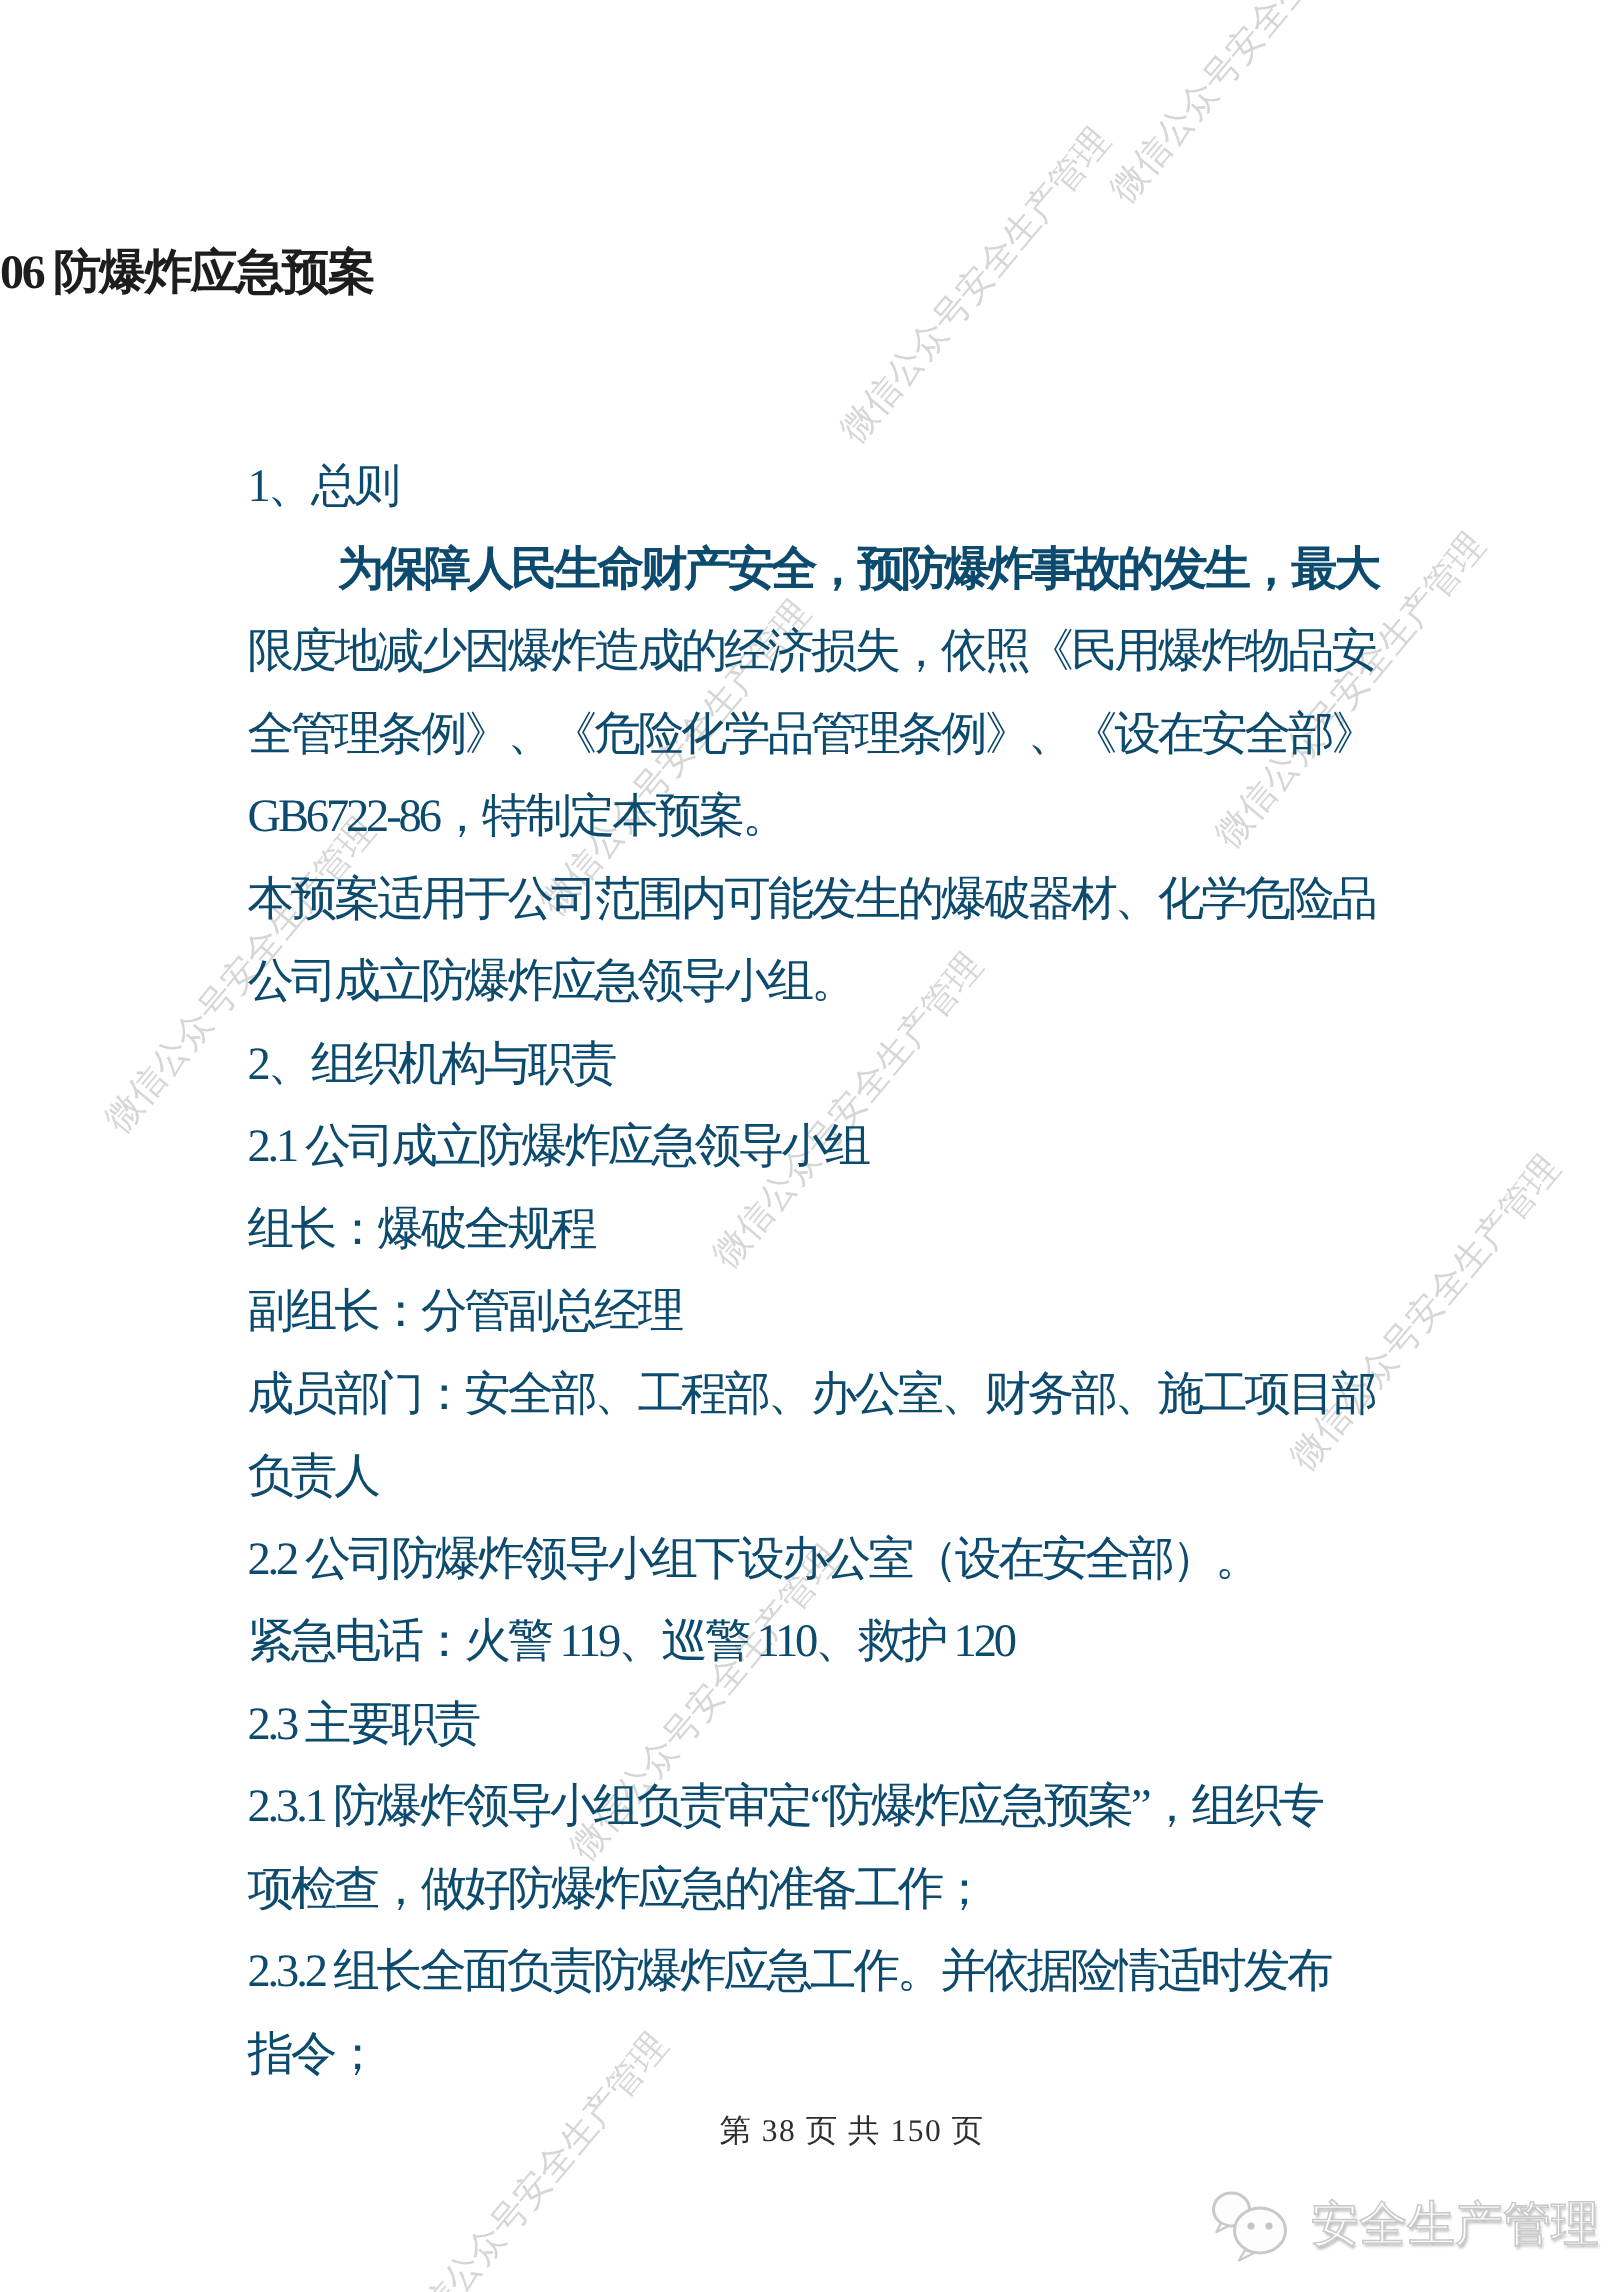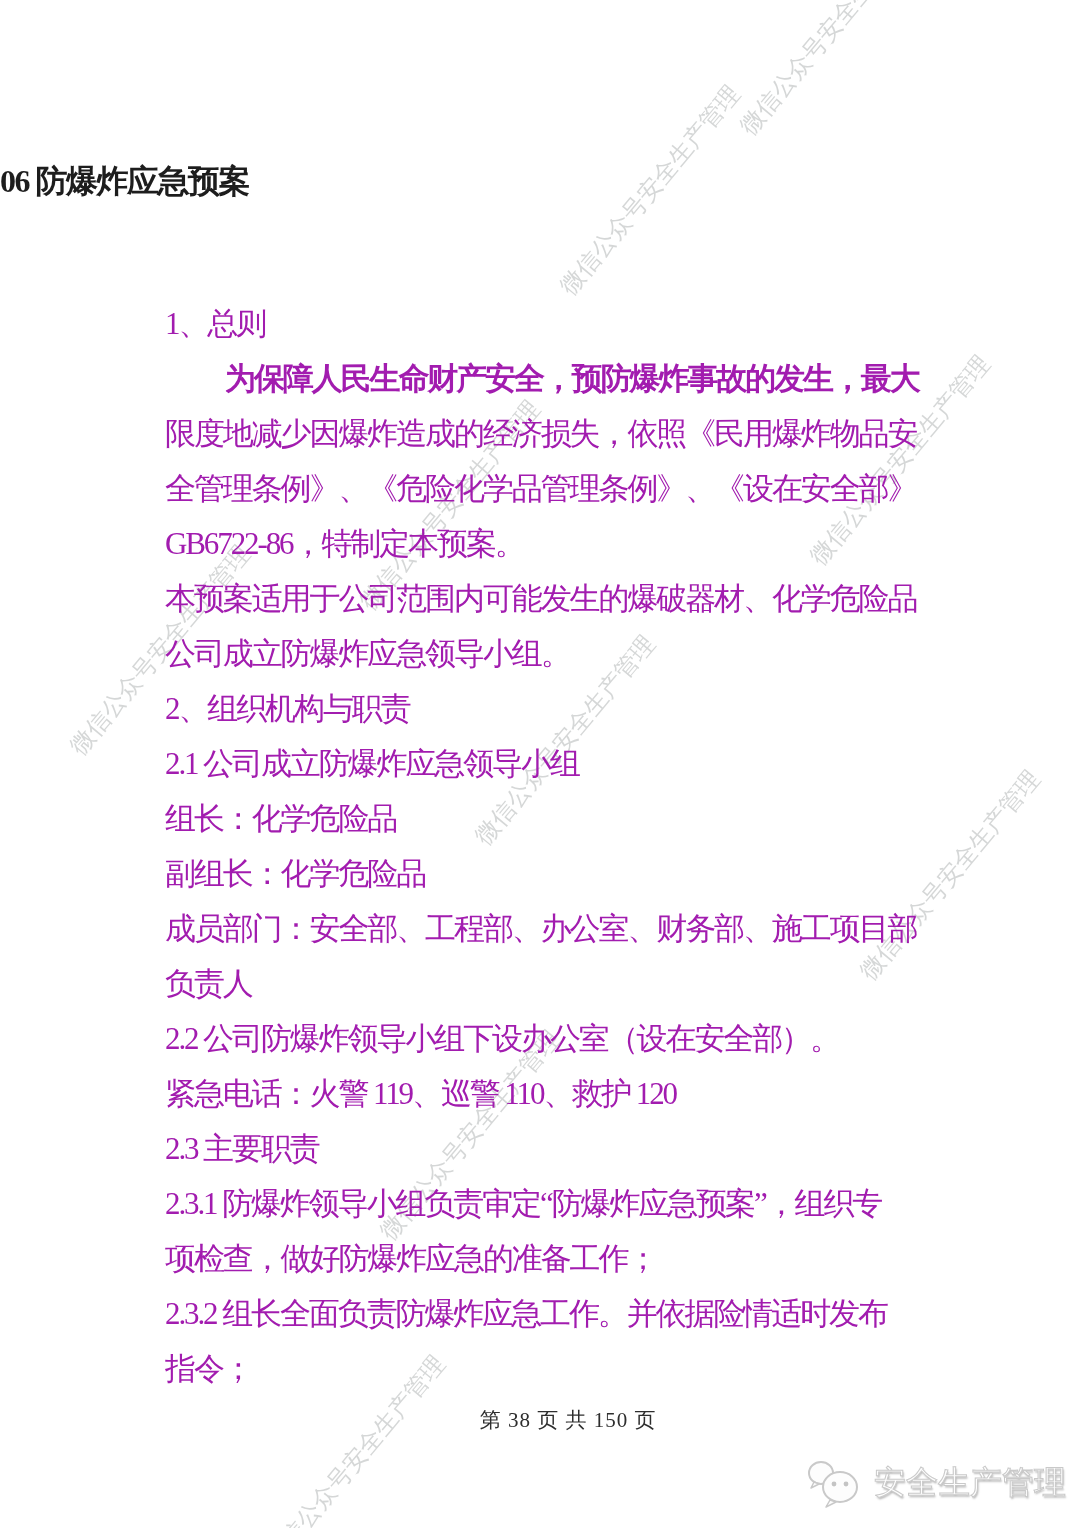--- a/index.html
+++ b/index.html
@@ -46,21 +46,21 @@
     position:absolute;
     left:165px;top:296px;width:760px;
     z-index:2;
   }
   .ln{
     height:55px;
     line-height:55px;
     font-size:31px;
     letter-spacing:-2.1px;
     white-space:nowrap;
-    color:#a21caf;
+    color:#0c4a6e;
   }
   .ln.ind{text-indent:60px;font-weight:bold;}
   
   .page-num{
     position:absolute;
     left:0;top:1406px;width:1080px;
     text-align:center;
     font-size:21px;
     letter-spacing:1px;
     color:#2e2e2e;
@@ -105,22 +105,22 @@
   <div class="content">
     <div class="ln">1、总则</div>
     <div class="ln ind">为保障人民生命财产安全，预防爆炸事故的发生，最大</div>
     <div class="ln">限度地减少因爆炸造成的经济损失，依照《民用爆炸物品安</div>
     <div class="ln">全管理条例》、《危险化学品管理条例》、《设在安全部》</div>
     <div class="ln">GB6722-86，特制定本预案。</div>
     <div class="ln">本预案适用于公司范围内可能发生的爆破器材、化学危险品</div>
     <div class="ln">公司成立防爆炸应急领导小组。</div>
     <div class="ln">2、组织机构与职责</div>
     <div class="ln">2.1 公司成立防爆炸应急领导小组</div>
-    <div class="ln">组长：化学危险品</div>
-    <div class="ln">副组长：化学危险品</div>
+    <div class="ln">组长：爆破全规程</div>
+    <div class="ln">副组长：分管副总经理</div>
     <div class="ln">成员部门：安全部、工程部、办公室、财务部、施工项目部</div>
     <div class="ln">负责人</div>
     <div class="ln">2.2 公司防爆炸领导小组下设办公室（设在安全部）。</div>
     <div class="ln">紧急电话：火警 119、巡警 110、救护 120</div>
     <div class="ln">2.3 主要职责</div>
     <div class="ln">2.3.1 防爆炸领导小组负责审定“防爆炸应急预案”，组织专</div>
     <div class="ln">项检查，做好防爆炸应急的准备工作；</div>
     <div class="ln">2.3.2 组长全面负责防爆炸应急工作。并依据险情适时发布</div>
     <div class="ln">指令；</div>
   </div>

